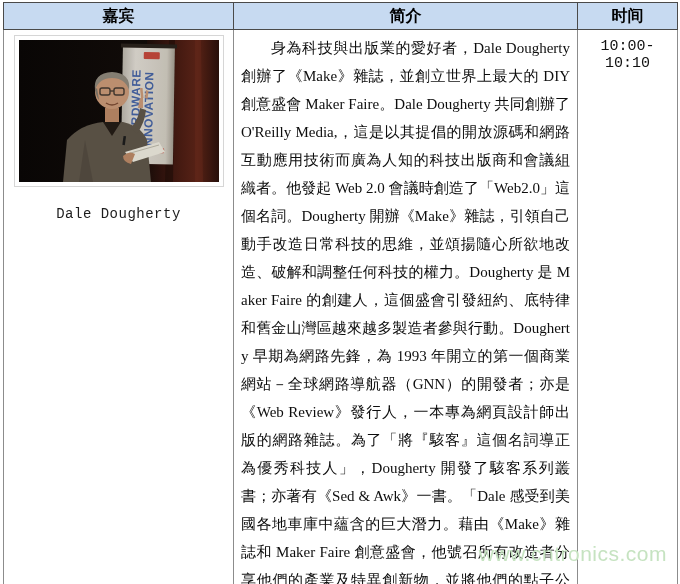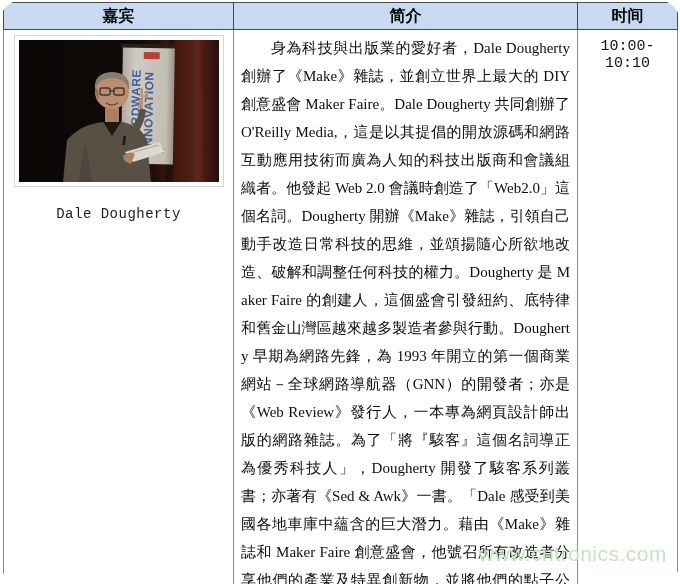--- a/index.html
+++ b/index.html
@@ -4,21 +4,20 @@
 <style>
   * { margin: 0; padding: 0; box-sizing: border-box; }
   html, body { background: #ffffff; }
   .page {
     position: relative;
     width: 680px;
     height: 584px;
     background: #ffffff;
     overflow: hidden;
     font-family: "Liberation Serif", "DejaVu Serif", serif;
-    border-radius: 22px;
   }
   table.schedule {
     position: absolute;
     left: 3px;
     top: 2px;
     width: 674px;
     height: 575px;
     border-collapse: collapse;
     table-layout: fixed;
   }

